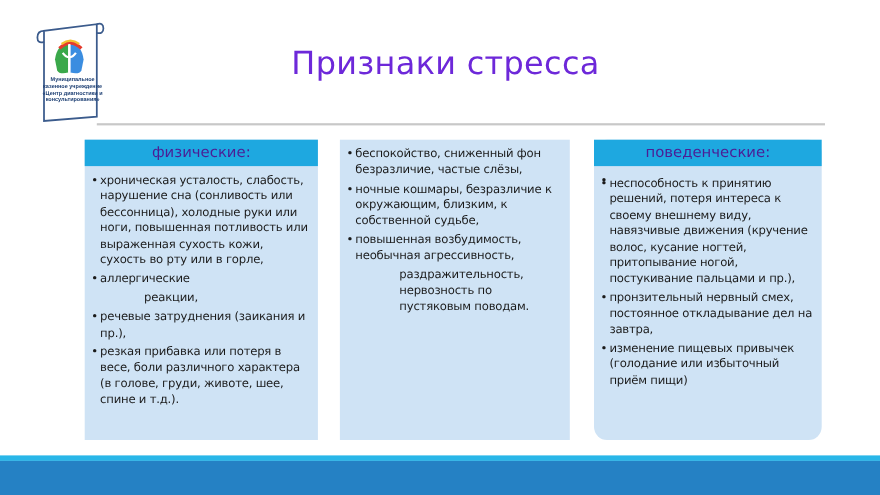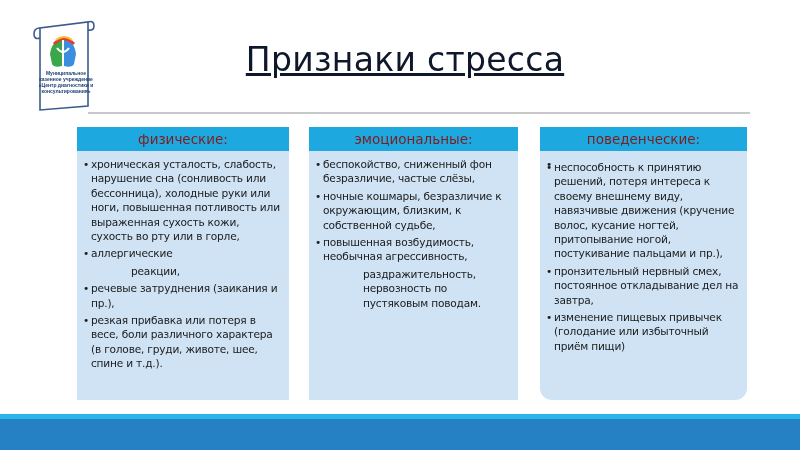--- a/index.html
+++ b/index.html
@@ -1,22 +1,22 @@
 <!DOCTYPE html>
 <html><head>
 <meta charset="utf-8">
 <style>
   html, body { margin:0; padding:0; }
   body { width:800px; height:450px; position:relative; overflow:hidden; background:#ffffff; font-family:"Liberation Sans", sans-serif; }
   .logo { position:absolute; left:30px; top:14px; width:68px; height:100px; }
   .logo-text { position:absolute; left:38px; top:68px; width:56px; font-size:5px; line-height:6px; text-align:center; color:#1d3f73; font-weight:bold; }
-  .title { position:absolute; left:240px; top:40px; width:330px; text-align:center; font-size:33px; color:#0f172a; font-family:"DejaVu Sans", sans-serif; letter-spacing:0.3px;text-decoration:underline; }
+  .title { position:absolute; left:240px; top:40px; width:330px; text-align:center; font-size:29px; color:#6d28d9; font-family:"DejaVu Sans", sans-serif; letter-spacing:0.3px; }
   .rule { position:absolute; left:88px; top:112px; width:662px; height:2px; background:#c8c8c8; }
   .col { position:absolute; top:127px; height:273px; background:#cfe3f5; }
-  .col-head { height:24px; background:#1ea8e0; color:#7f1d1d; text-align:center; font-size:13.5px; line-height:24px; font-family:"DejaVu Sans", sans-serif; }
+  .col-head { height:24px; background:#1ea8e0; color:#4c1d95; text-align:center; font-size:13.5px; line-height:24px; font-family:"DejaVu Sans", sans-serif; }
   .col-body { padding:6px 8px 0 6px; font-size:10.6px; line-height:14.4px; color:#1a1a1a; font-family:"DejaVu Sans", sans-serif; letter-spacing:-0.2px; }
   .item { position:relative; padding-left:8px; margin-bottom:3px; }
   .item .bullet { position:absolute; left:0; top:0; }
   .cont { padding-left:8px; margin-bottom:3px;margin-left:40px; }
   .bottom-stripe { position:absolute; left:0; top:414px; width:800px; height:5px; background:#29b6e8; }
   .bottom-bar { position:absolute; left:0; top:419px; width:800px; height:31px; background:#2581c4; }
 </style>
 </head>
 <body>
 
@@ -42,21 +42,20 @@
   <div class="col-body">
     <div class="item"><span class="bullet">•</span><span>хроническая усталость, слабость, нарушение сна (сонливость или бессонница), холодные руки или ноги, повышенная потливость или выраженная сухость кожи, сухость во рту или в горле,</span></div>
     <div class="item"><span class="bullet">•</span><span>аллергические</span></div>
     <div class="cont">реакции,</div>
     <div class="item"><span class="bullet">•</span><span>речевые затруднения (заикания и пр.),</span></div>
     <div class="item"><span class="bullet">•</span><span>резкая прибавка или потеря в весе, боли различного характера (в голове, груди, животе, шее, спине и т.д.).</span></div>
   </div>
 </div>
 
 <div class="col" style="left:309px;width:209px;">
-  <div class="col-head">эмоциональные:</div>
   <div class="col-body">
     <div class="item"><span class="bullet">•</span><span>беспокойство, сниженный фон безразличие, частые слёзы,</span></div>
     <div class="item"><span class="bullet">•</span><span>ночные кошмары, безразличие к окружающим, близким, к собственной судьбе,</span></div>
     <div class="item"><span class="bullet">•</span><span>повышенная возбудимость, необычная агрессивность,</span></div>
     <div class="cont">раздражительность, нервозность по пустяковым поводам.</div>
   </div>
 </div>
 
 <div class="col" style="left:540px;width:207px;border-radius:12px;">
   <div class="col-head">поведенческие:</div>

